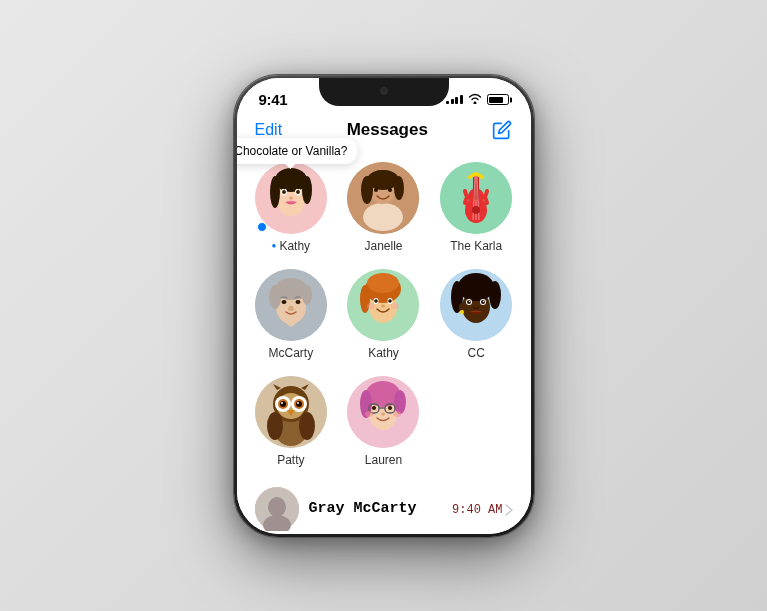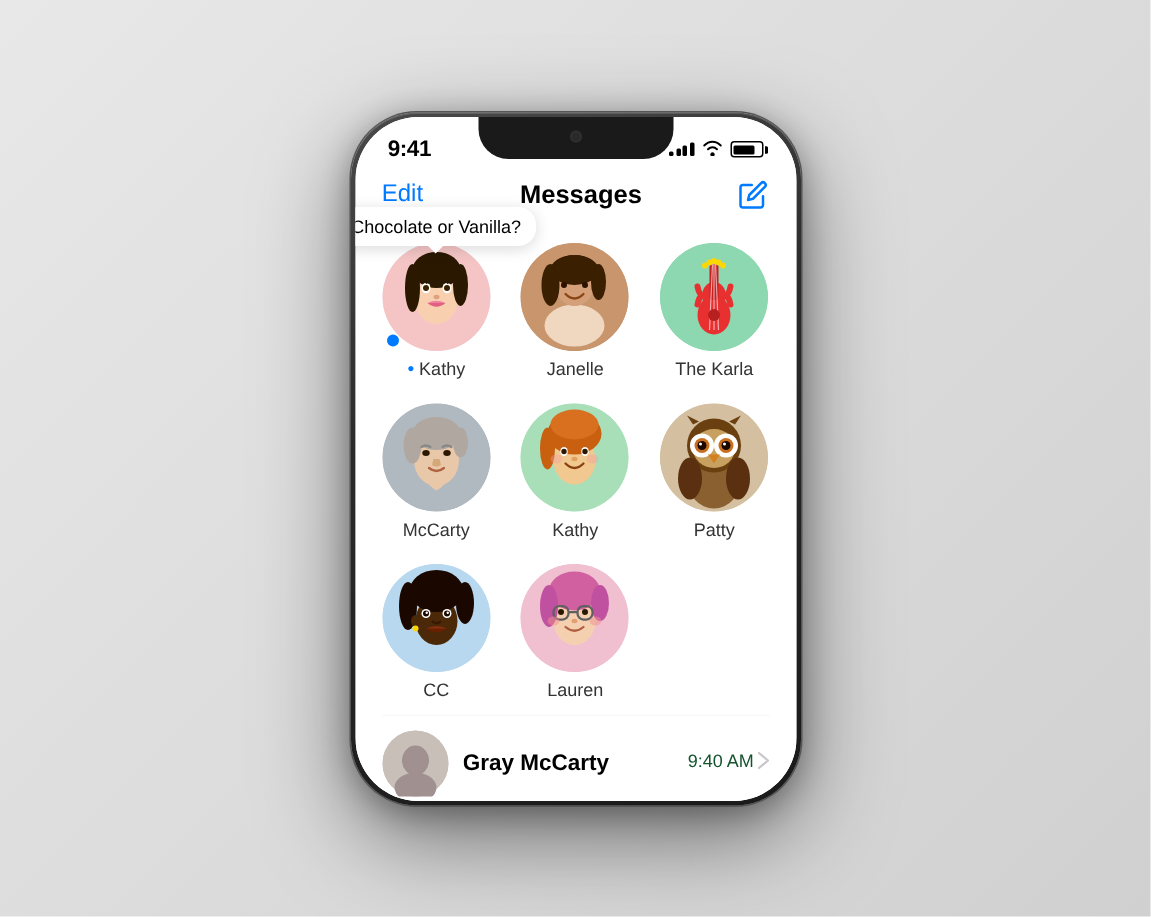--- a/index.html
+++ b/index.html
@@ -257,30 +257,31 @@
       justify-content: center;
       font-size: 20px;
     }
     .msg-content {
       flex: 1;
       overflow: hidden;
     }
     .msg-header {
       display: flex;
       justify-content: space-between;
-      align-items: flex-start;
+      align-items: flex-end;
+      font-family: Liberation Mono, monospace;
     }
     .msg-name {
       font-size: 15px;
       font-weight: 600;
       color: #000;
     }
     .msg-time {
       font-size: 12px;
-      color: #14532d;
+      color: #7f1d1d;
       display: flex;
       align-items: center;
       gap: 2px;
     }
     .msg-preview {
       font-size: 13px;
       color: #8e8e93;
       white-space: nowrap;
       overflow: hidden;
       text-overflow: ellipsis;
@@ -495,20 +496,52 @@
                 <ellipse cx="24" cy="37" rx="4" ry="3" fill="#f0a0a0" opacity="0.4"></ellipse>
                 <ellipse cx="48" cy="37" rx="4" ry="3" fill="#f0a0a0" opacity="0.4"></ellipse>
               </svg>
             </div>
           </div>
           <span class="contact-name">Kathy</span>
         </div>
 
         <div class="contact-item">
           <div class="avatar-wrap">
+            <div class="avatar-circle blue-bg">
+              <svg viewBox="0 0 72 72" width="72" height="72">
+                <circle cx="36" cy="36" r="36" fill="#b8d8f0"></circle>
+
+                <ellipse cx="36" cy="38" rx="14" ry="16" fill="#4a2808"></ellipse>
+
+                <ellipse cx="36" cy="18" rx="18" ry="14" fill="#1a0800"></ellipse>
+                <ellipse cx="17" cy="28" rx="6" ry="16" fill="#1a0800"></ellipse>
+                <ellipse cx="55" cy="26" rx="6" ry="14" fill="#1a0800"></ellipse>
+
+                <ellipse cx="22" cy="38" rx="3" ry="4" fill="#4a2808"></ellipse>
+                <circle cx="22" cy="43" r="2" fill="#ffd700"></circle>
+
+                <ellipse cx="29" cy="33" rx="3" ry="3" fill="#fff"></ellipse>
+                <ellipse cx="43" cy="33" rx="3" ry="3" fill="#fff"></ellipse>
+                <circle cx="29" cy="33" r="2" fill="#1a0800"></circle>
+                <circle cx="43" cy="33" r="2" fill="#1a0800"></circle>
+                <circle cx="29.5" cy="32.5" r="0.8" fill="#fff"></circle>
+                <circle cx="43.5" cy="32.5" r="0.8" fill="#fff"></circle>
+
+                <path d="M33 38 Q36 41 39 38" fill="none" stroke="#3a1800" stroke-width="1.5"></path>
+
+                <path d="M29 43 Q36 48 43 43" fill="#6a2000" stroke="none"></path>
+                <path d="M29 43 Q36 40 43 43" fill="#8a3010" stroke="none"></path>
+              </svg>
+            </div>
+          </div>
+          <span class="contact-name">CC</span>
+        </div>
+
+        <div class="contact-item">
+          <div class="avatar-wrap">
             <div class="avatar-circle" style="background: #d4c0a0; overflow:hidden;">
               <svg viewBox="0 0 72 72" width="72" height="72">
                 <circle cx="36" cy="36" r="36" fill="#d4c0a0"></circle>
 
                 <ellipse cx="36" cy="50" rx="18" ry="20" fill="#8b6030"></ellipse>
 
                 <ellipse cx="36" cy="28" rx="18" ry="18" fill="#6b4010"></ellipse>
 
                 <ellipse cx="36" cy="30" rx="14" ry="13" fill="#c8a060"></ellipse>
 
@@ -525,52 +558,20 @@
                 <circle cx="43" cy="27" r="1" fill="#fff"></circle>
 
                 <path d="M32 34 L36 40 L40 34 Z" fill="#d4821e"></path>
 
                 <ellipse cx="20" cy="50" rx="8" ry="14" fill="#5a3010"></ellipse>
                 <ellipse cx="52" cy="50" rx="8" ry="14" fill="#5a3010"></ellipse>
               </svg>
             </div>
           </div>
           <span class="contact-name">Patty</span>
-        </div>
-
-        <div class="contact-item">
-          <div class="avatar-wrap">
-            <div class="avatar-circle blue-bg">
-              <svg viewBox="0 0 72 72" width="72" height="72">
-                <circle cx="36" cy="36" r="36" fill="#b8d8f0"></circle>
-
-                <ellipse cx="36" cy="38" rx="14" ry="16" fill="#4a2808"></ellipse>
-
-                <ellipse cx="36" cy="18" rx="18" ry="14" fill="#1a0800"></ellipse>
-                <ellipse cx="17" cy="28" rx="6" ry="16" fill="#1a0800"></ellipse>
-                <ellipse cx="55" cy="26" rx="6" ry="14" fill="#1a0800"></ellipse>
-
-                <ellipse cx="22" cy="38" rx="3" ry="4" fill="#4a2808"></ellipse>
-                <circle cx="22" cy="43" r="2" fill="#ffd700"></circle>
-
-                <ellipse cx="29" cy="33" rx="3" ry="3" fill="#fff"></ellipse>
-                <ellipse cx="43" cy="33" rx="3" ry="3" fill="#fff"></ellipse>
-                <circle cx="29" cy="33" r="2" fill="#1a0800"></circle>
-                <circle cx="43" cy="33" r="2" fill="#1a0800"></circle>
-                <circle cx="29.5" cy="32.5" r="0.8" fill="#fff"></circle>
-                <circle cx="43.5" cy="32.5" r="0.8" fill="#fff"></circle>
-
-                <path d="M33 38 Q36 41 39 38" fill="none" stroke="#3a1800" stroke-width="1.5"></path>
-
-                <path d="M29 43 Q36 48 43 43" fill="#6a2000" stroke="none"></path>
-                <path d="M29 43 Q36 40 43 43" fill="#8a3010" stroke="none"></path>
-              </svg>
-            </div>
-          </div>
-          <span class="contact-name">CC</span>
         </div>
 
         <div class="contact-item">
           <div class="avatar-wrap">
             <div class="avatar-circle" style="background: #f0c0d0; overflow:hidden;">
               <svg viewBox="0 0 72 72" width="72" height="72">
                 <circle cx="36" cy="36" r="36" fill="#f0c0d0"></circle>
 
                 <ellipse cx="36" cy="38" rx="14" ry="16" fill="#f5d0b0"></ellipse>
 

